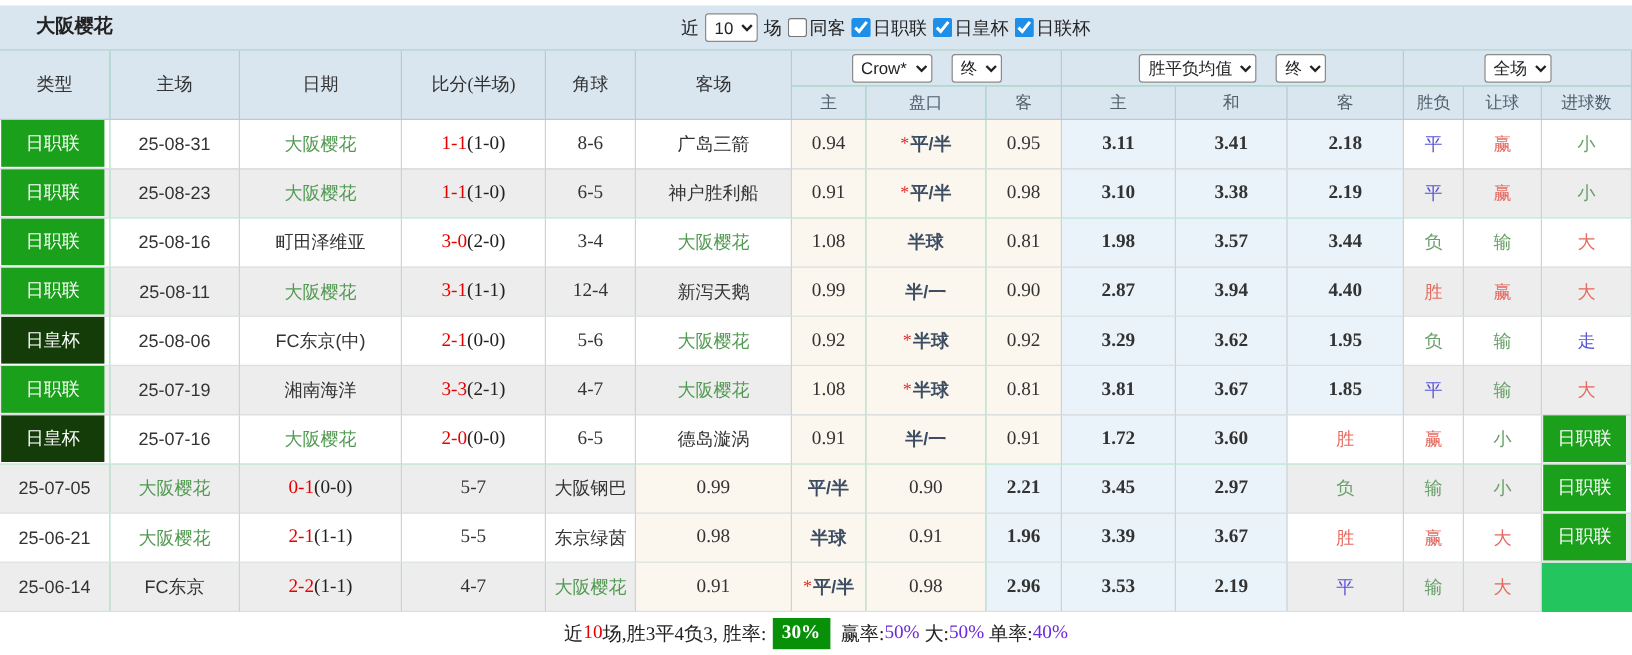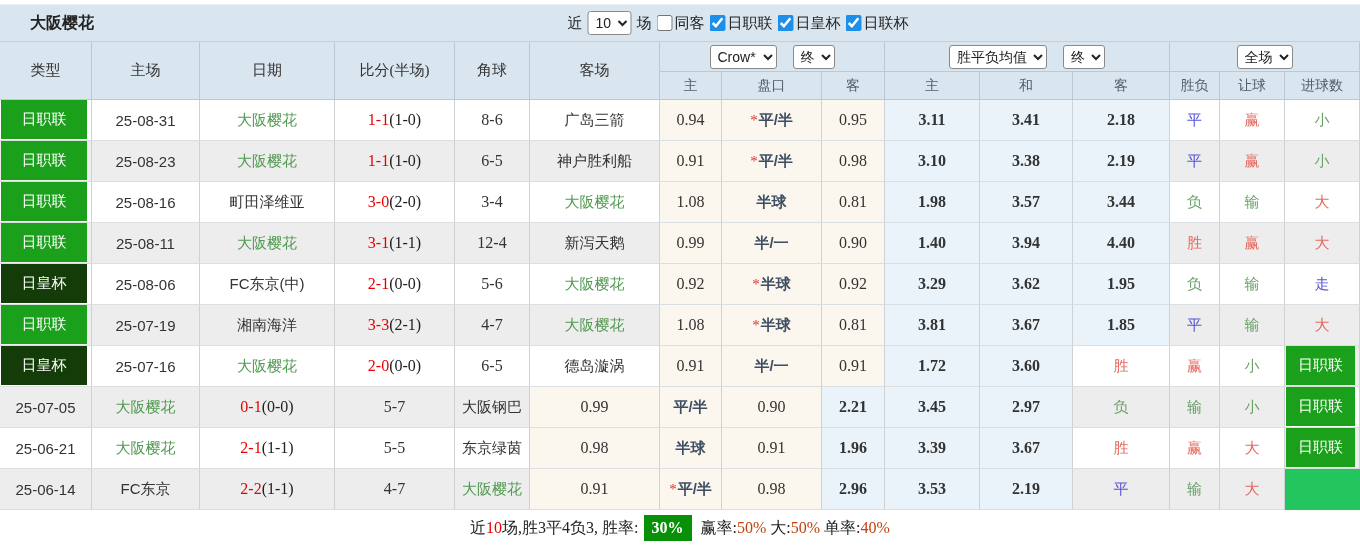--- a/index.html
+++ b/index.html
@@ -83,21 +83,21 @@
   .t-green { color: #68a068; }
   .t-blue  { color: #5552d5; }
 
   
   .footer {
     height: 36px; display: flex; align-items: center; justify-content: center;
     font-size: 16px; color: #222; font-family: "Liberation Serif", serif;
     background: #fff; white-space: pre;
   }
   .f-red { color: #e80000; }
-  .f-blue { color: #c2410c; }
+  .f-blue { color: #6d28d9; }
   .f-badge {
     background: #089008; color: #fff; padding: 4px 8px; margin: 0 5px;
     font-weight: bold;
   }
 </style>
 </head>
 <body>
 
 <div class="topstrip"></div>
 
@@ -246,21 +246,21 @@
       <span class="sc-m">3-1</span>
       <span class="sc-h">(1-1)</span>
     </div>
     <div class="c even serif">12-4</div>
     <div class="c even">新泻天鹅</div>
     <div class="c even cream serif">0.99</div>
     <div class="c even cream">
       <span class="hcap">半/一</span>
     </div>
     <div class="c even cream serif">0.90</div>
-    <div class="c even blue serif">1.40</div>
+    <div class="c even blue serif">2.87</div>
     <div class="c even blue serif">3.94</div>
     <div class="c even blue serif">4.40</div>
     <div class="c even t-red">胜</div>
     <div class="c even t-red">赢</div>
     <div class="c even t-red">大</div>
     <div class="c c-league">
       <div class="lg cup">日皇杯</div>
     </div>
     <div class="c">25-08-06</div>
     <div class="c">FC东京(中)</div>

